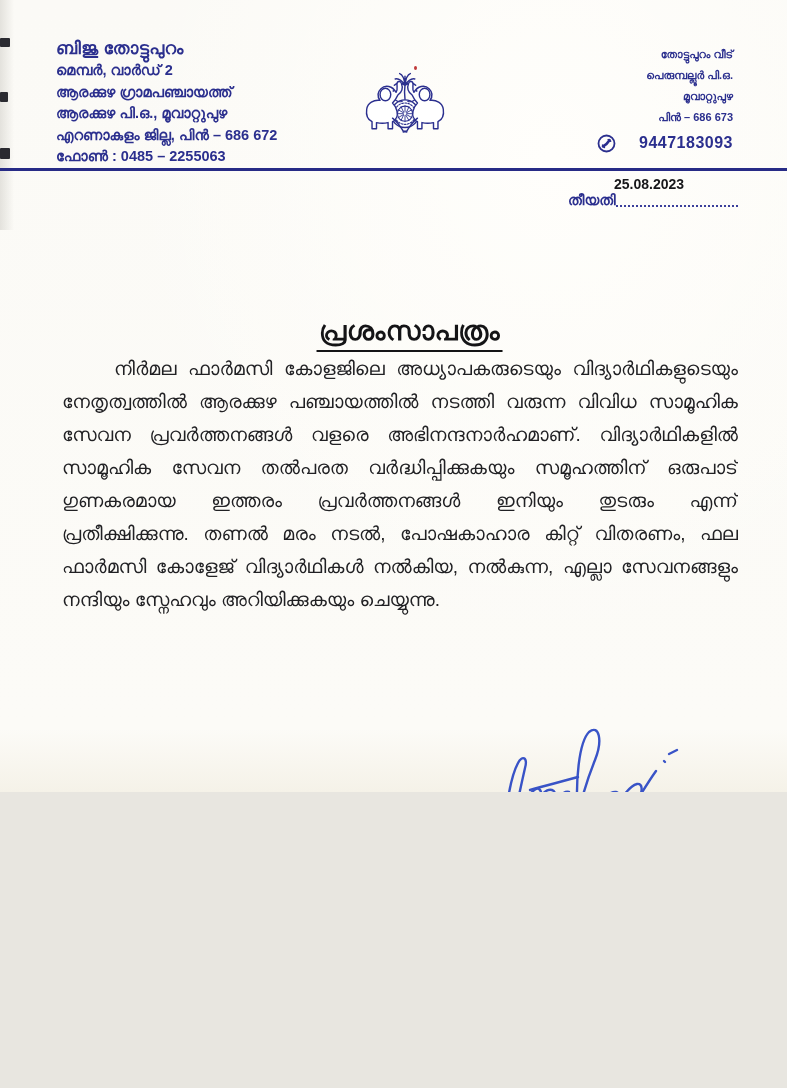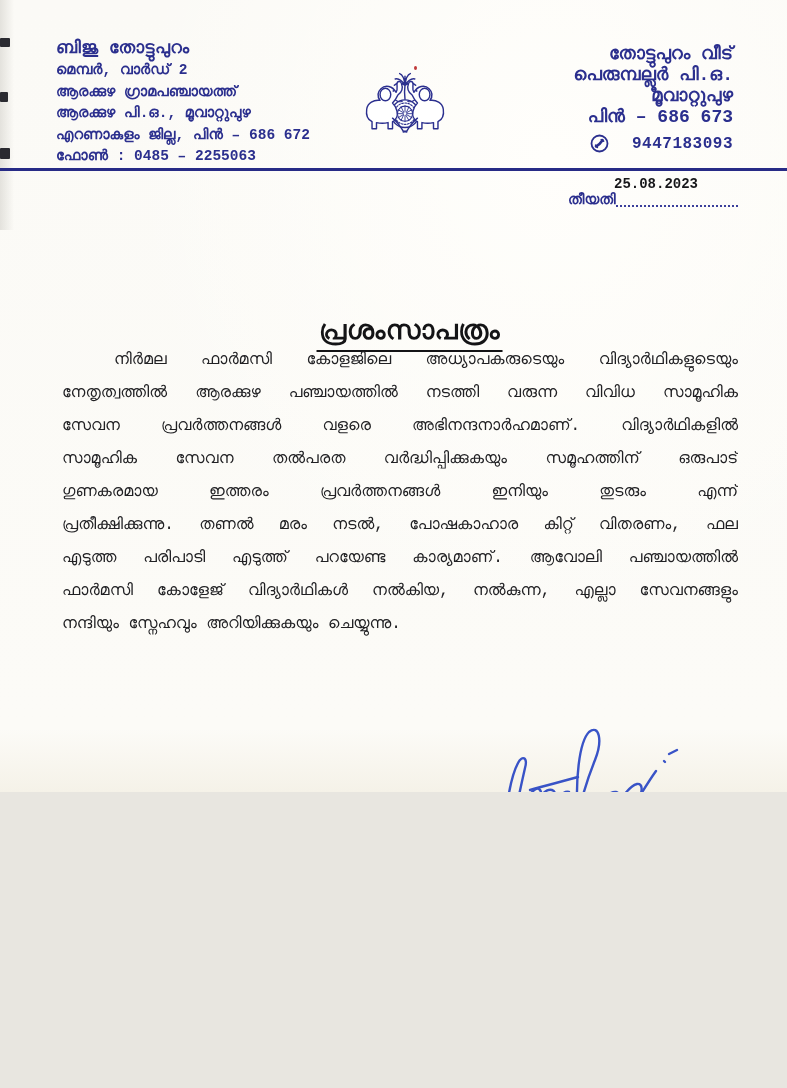--- a/index.html
+++ b/index.html
@@ -1,43 +1,43 @@
 <!DOCTYPE html>
 <html><head>
 <meta charset="utf-8">
 <style>
   html,body{margin:0;padding:0;background:#e8e6e0;}
   .page{position:relative;width:787px;height:792px;margin:0 auto;overflow:hidden;
         background:#fcfbf7;
         background-image:radial-gradient(ellipse at 70% 20%, #fffefb 0%, rgba(255,255,255,0) 55%),
                          linear-gradient(180deg,#fbfaf6 0%,#fcfbf7 92%,#f5f2e8 100%);
-        font-family:Liberation Mono, monospace;color:#1e1e20;}
+        font-family:Liberation Sans, sans-serif;color:#1e1e20;}
   
   .lh-left{position:absolute;left:56px;top:36px;color:#2b2f8e;}
   .lh-name{font-size:17.5px;font-weight:bold;line-height:24px;letter-spacing:.3px;}
   .lh-line{font-size:14.5px;font-weight:bold;line-height:21.5px;}
   .lh-right{position:absolute;right:54px;top:44px;color:#2b2f8e;text-align:right;}
-  .lh-right .lh-line{font-size:18px;line-height:21px;}
-  .phone-row{display:flex;align-items:center;justify-content:flex-end;gap:23px;margin-top:6px;}
+  .lh-right .lh-line{font-size:11px;line-height:21px;}
+  .phone-row{display:flex;align-items:flex-start;justify-content:flex-end;gap:23px;margin-top:6px;}
   .phone-num{font-size:16px;font-weight:bold;letter-spacing:.5px;}
   .emblem{position:absolute;left:356px;top:60px;width:98px;height:94px;}
   .red-speck{position:absolute;left:414px;top:66px;width:3px;height:4px;background:#c03a3a;border-radius:50%;}
   .rule{position:absolute;left:0;top:168px;width:787px;height:3px;background:#272b86;}
   
   .dateblock{position:absolute;left:556px;top:175px;width:182px;}
   .date-val{margin-left:58px;font-size:14px;font-weight:bold;color:#17171a;line-height:18px;}
   .date-row{display:flex;align-items:flex-end;margin-top:-3px;margin-left:12px;}
   .date-label{color:#2b2f8e;font-size:14.5px;font-weight:bold;line-height:20px;}
   .date-dots{flex:1;border-bottom:2px dotted #3b3f9b;height:14px;margin-bottom:3px;}
   
   .title{position:absolute;left:50%;top:300px;transform:translateX(-50%);margin:16px;
          font-size:27px;font-weight:600;color:#141416;letter-spacing:.5px;
          border-bottom:2.5px solid #141416;padding:0 3px 3px 3px;white-space:nowrap;}
   
-  .body{position:absolute;left:62px;top:344px;width:676px;font-size:16px;color:#212124;}
+  .body{position:absolute;left:62px;top:352px;width:676px;font-size:19px;color:#212124;}
   .bline{height:33px;line-height:33px;text-align:justify;text-align-last:justify;
          text-justify:inter-word;overflow:hidden;white-space:normal;}
   .bline.indent{padding-left:52px;width:624px;}
   .bline.last{text-align:center;text-align-last:left;}
   
   .sig{position:absolute;left:468px;top:720px;width:224px;height:145px;}
   .stamp{position:absolute;left:492px;top:848px;width:196px;transform:rotate(-6deg);
          color:#8a5ad0;font-weight:bold;text-align:center;
          text-shadow:0 0 1.2px rgba(138,90,208,.85);opacity:.92;}
   .stamp div{font-size:13px;line-height:18px;letter-spacing:.5px;white-space:nowrap;}
@@ -130,21 +130,20 @@
 
   <h1 class="title">പ്രശംസാപത്രം</h1>
 
   <main class="body">
     <div class="bline indent">നിർമല ഫാർമസി കോളജിലെ അധ്യാപകരുടെയും വിദ്യാർഥികളുടെയും</div>
     <div class="bline">നേതൃത്വത്തിൽ ആരക്കുഴ പഞ്ചായത്തിൽ നടത്തി വരുന്ന വിവിധ സാമൂഹിക</div>
     <div class="bline">സേവന പ്രവർത്തനങ്ങൾ വളരെ അഭിനന്ദനാർഹമാണ്. വിദ്യാർഥികളിൽ</div>
     <div class="bline">സാമൂഹിക സേവന തൽപരത വർദ്ധിപ്പിക്കുകയും സമൂഹത്തിന് ഒരുപാട്</div>
     <div class="bline">ഗുണകരമായ ഇത്തരം പ്രവർത്തനങ്ങൾ ഇനിയും തുടരും എന്ന്</div>
     <div class="bline">പ്രതീക്ഷിക്കുന്നു. തണൽ മരം നടൽ, പോഷകാഹാര കിറ്റ് വിതരണം, ഫല</div>
-    <div class="bline">എടുത്ത പരിപാടി എടുത്ത് പറയേണ്ട കാര്യമാണ്. ആവോലി പഞ്ചായത്തിൽ</div>
     <div class="bline">ഫാർമസി കോളേജ് വിദ്യാർഥികൾ നൽകിയ, നൽകുന്ന, എല്ലാ സേവനങ്ങളും</div>
     <div class="bline last">നന്ദിയും സ്നേഹവും അറിയിക്കുകയും ചെയ്യുന്നു.</div>
   </main>
 
   <div class="sig">
     <svg width="224" height="145" viewBox="0 0 224 145" fill="none" stroke="#2946c4" stroke-width="2.4" stroke-linecap="round" stroke-linejoin="round" opacity="0.92">
       <path d="M38,118 C36,95 42,58 50,43 C54,35 60,37 57,48 C52,70 46,98 42,122"></path>
       <path d="M55,88 C62,72 70,63 73,72 C75,80 69,90 64,88"></path>
       <path d="M64,88 C70,78 78,68 84,70 C90,72 87,86 82,89 C88,80 95,70 101,72"></path>
       <path d="M62,70 C76,66 92,62 110,57"></path>

